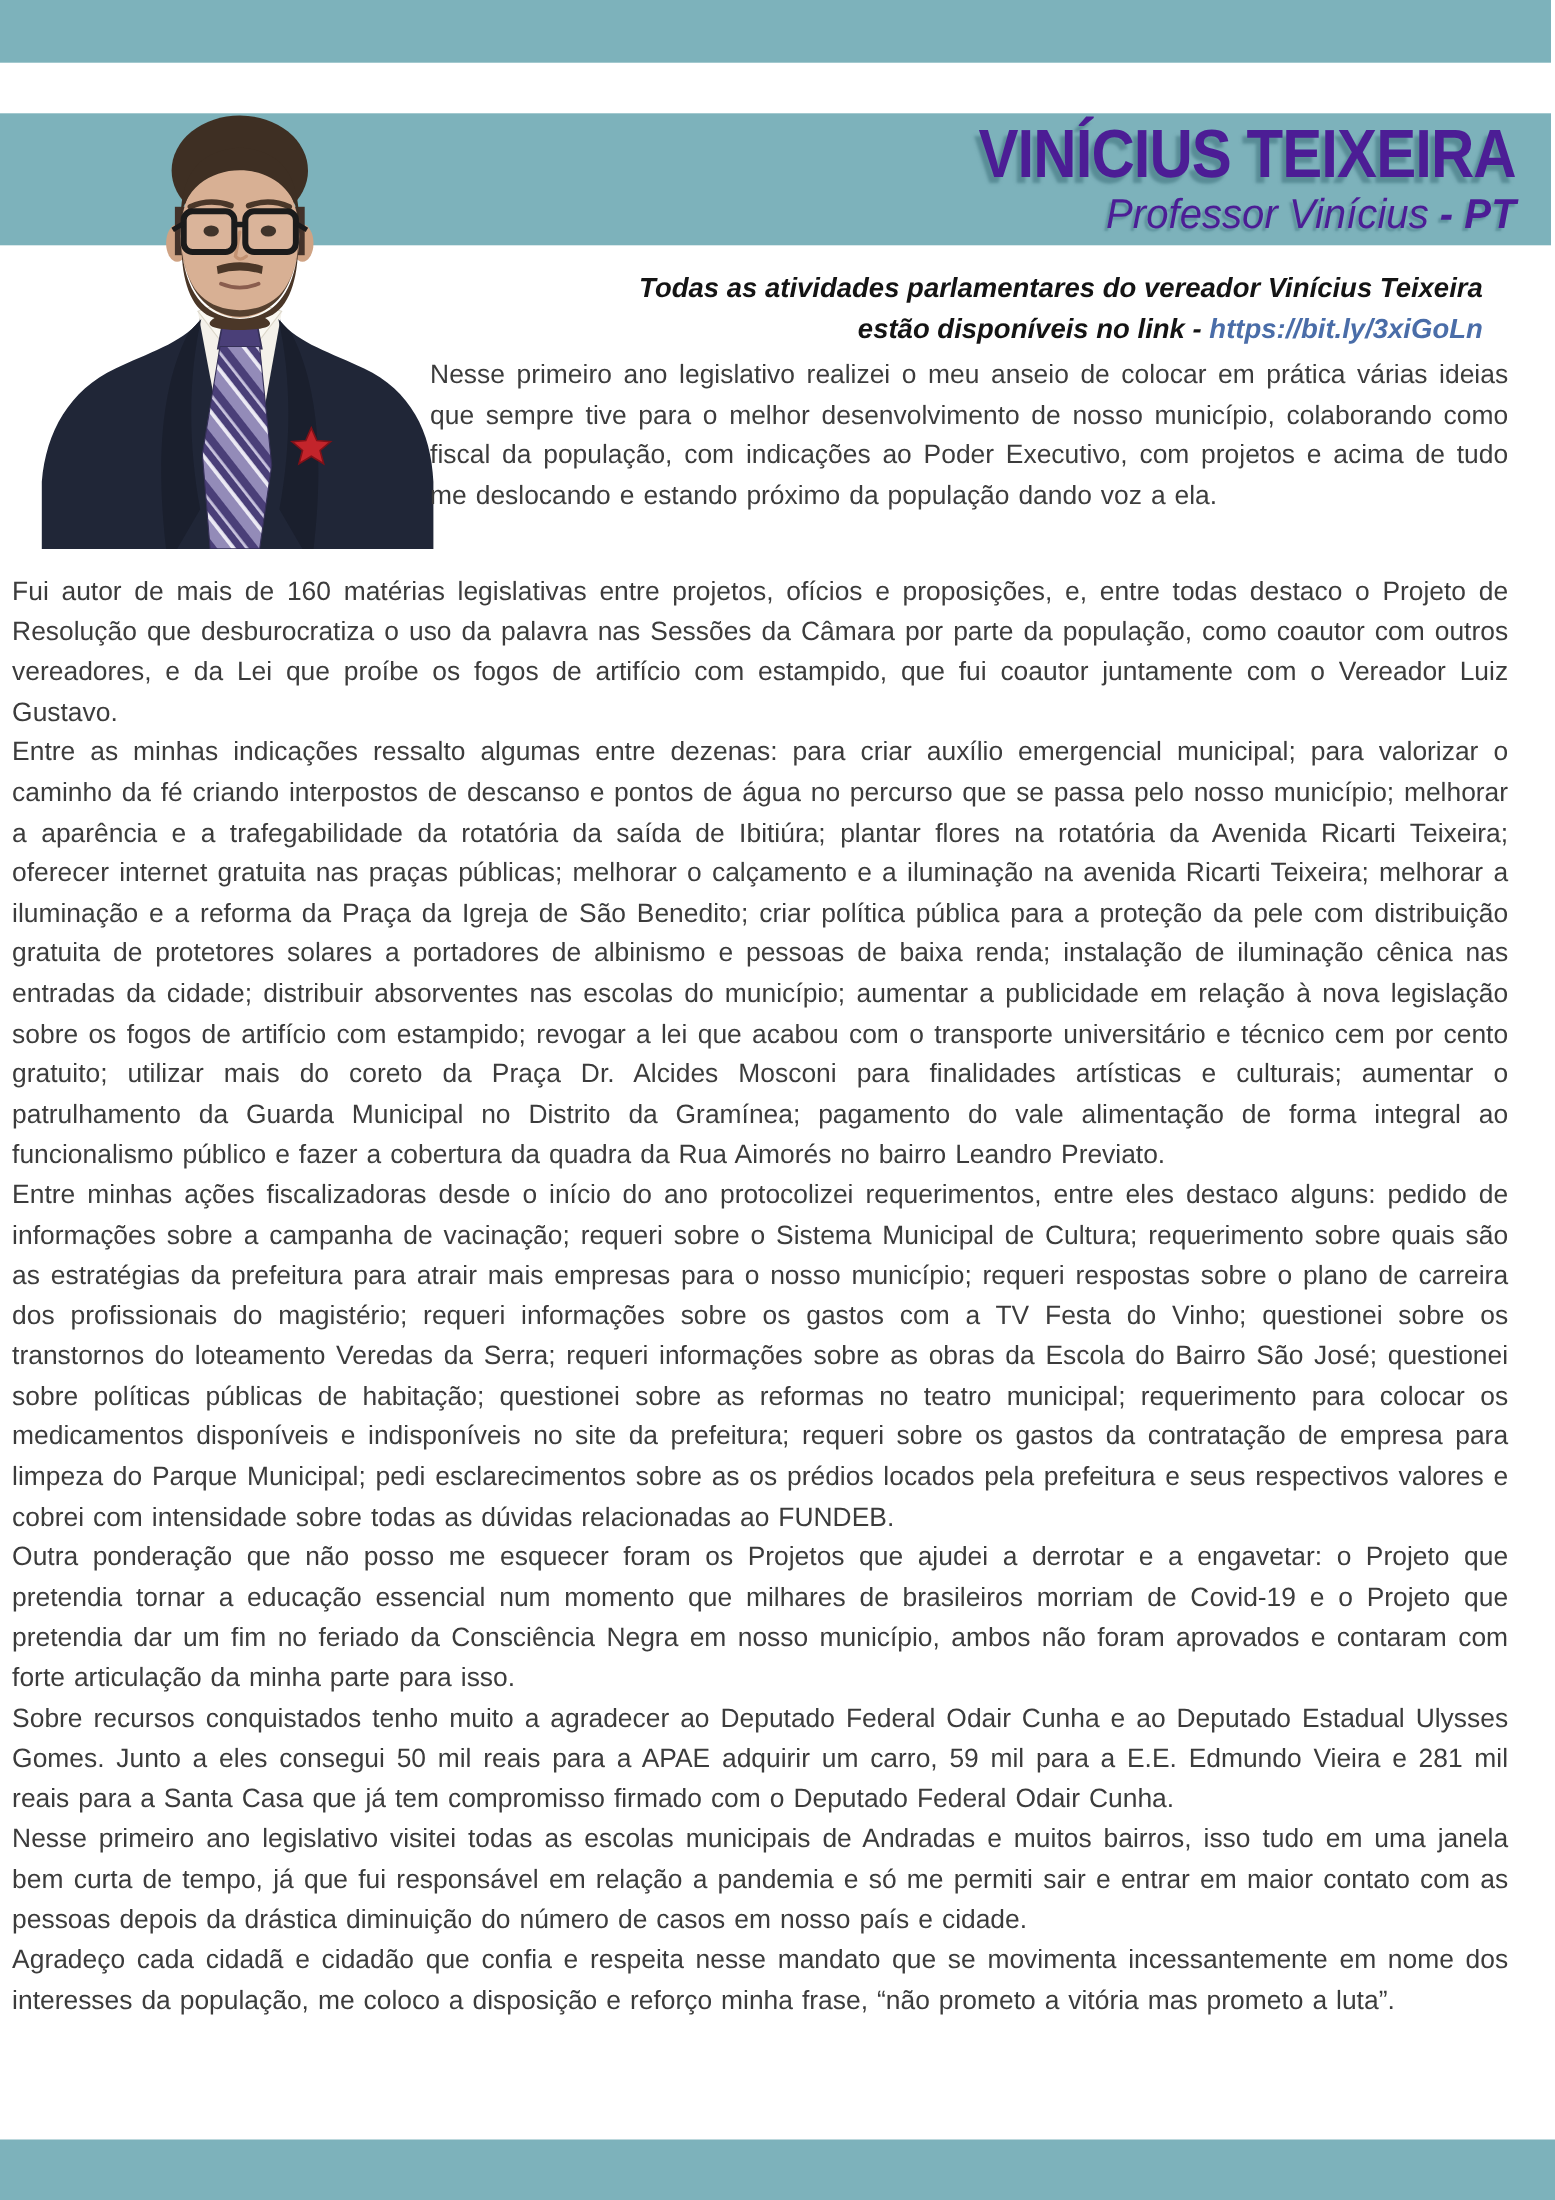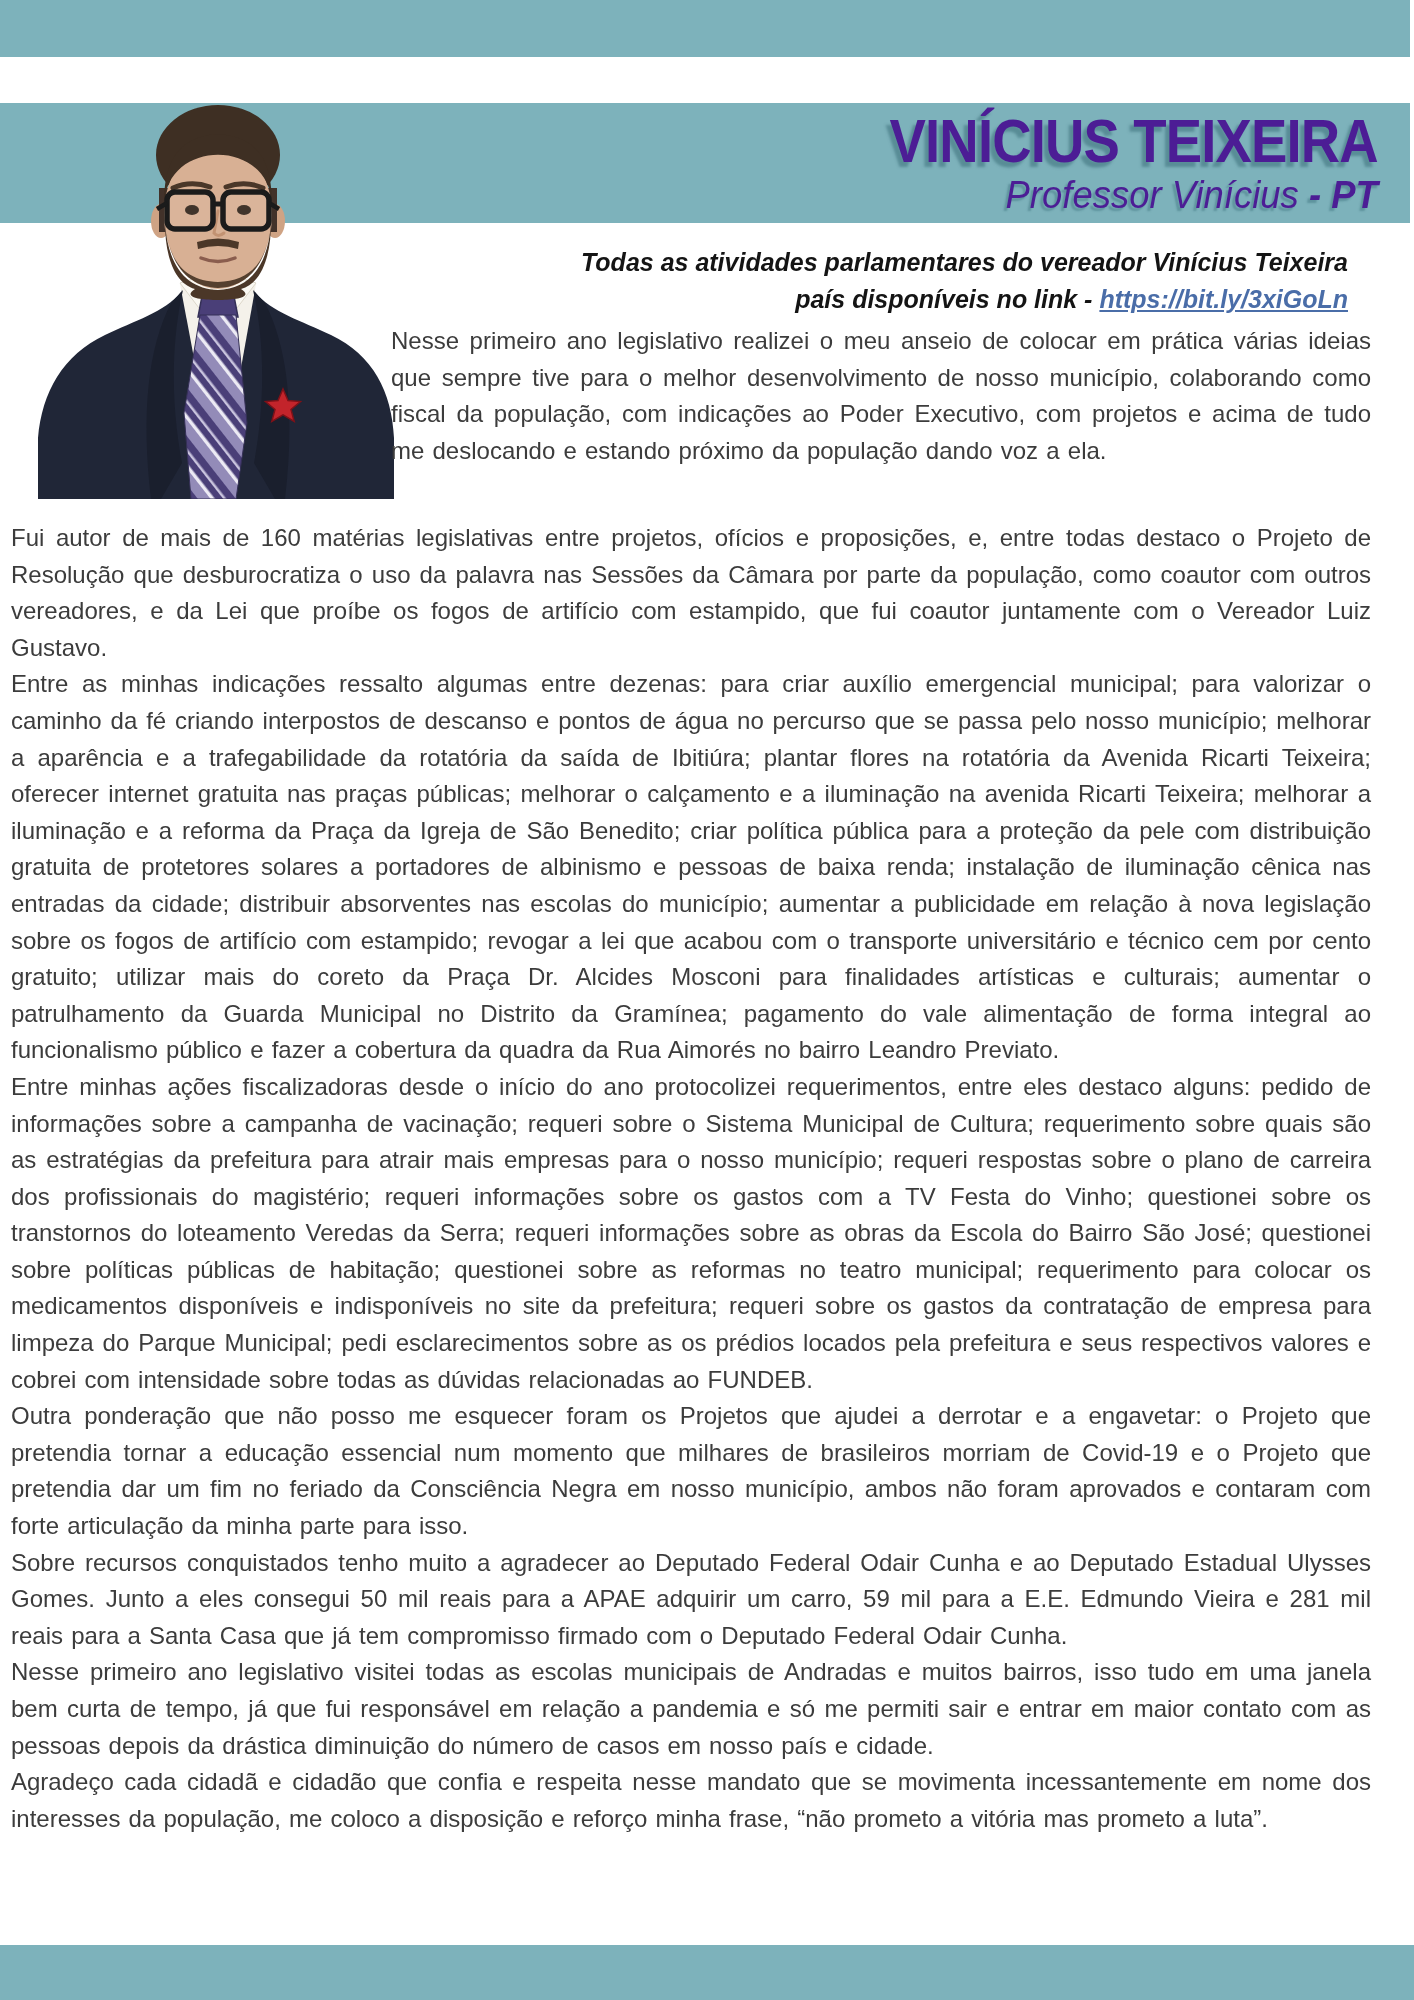--- a/index.html
+++ b/index.html
@@ -68,21 +68,20 @@
     margin:0 23px 0 0;
     text-align:right;
     font-weight:bold;font-style:italic;
     font-size:25px;line-height:37px;
     color:#141414;
     word-spacing:0;
   }
   .note .line{display:block;}
   .note a.link{
     color:var(--link);
-    text-decoration:underline;
     cursor:pointer;
     text-align:center;
   }
   .lead{
     margin:5px 0 0 0;
     text-align:justify;
   }
   .body-para{
     margin:0;
     text-align:justify;
@@ -186,21 +185,21 @@
         <path d="M236 110 L246 116" stroke="#1B1B1B" stroke-width="4.5"></path>
       </g>
     </svg>
   </div>
 
   <div class="content">
 
     <div class="beside">
       <p class="note">
         <span class="line">Todas as atividades parlamentares do vereador Vinícius Teixeira</span>
-        <span class="line"><span>país disponíveis no link - </span><a class="link">https://bit.ly/3xiGoLn</a></span>
+        <span class="line"><span>estão disponíveis no link - </span><a class="link">https://bit.ly/3xiGoLn</a></span>
       </p>
       <p class="lead">Nesse primeiro ano legislativo realizei o meu anseio de colocar em prática várias ideias que sempre tive para o melhor desenvolvimento de nosso município, colaborando como fiscal da população, com indicações ao Poder Executivo, com projetos e acima de tudo me deslocando e estando próximo da população dando voz a ela.</p>
     </div>
 
     <p class="body-para">Fui autor de mais de 160 matérias legislativas entre projetos, ofícios e proposições, e, entre todas destaco o Projeto de Resolução que desburocratiza o uso da palavra nas Sessões da Câmara por parte da população, como coautor com outros vereadores, e da Lei que proíbe os fogos de artifício com estampido, que fui coautor juntamente com o Vereador Luiz Gustavo.</p>
     <p class="body-para">Entre as minhas indicações ressalto algumas entre dezenas: para criar auxílio emergencial municipal; para valorizar o caminho da fé criando interpostos de descanso e pontos de água no percurso que se passa pelo nosso município; melhorar a aparência e a trafegabilidade da rotatória da saída de Ibitiúra; plantar flores na rotatória da Avenida Ricarti Teixeira; oferecer internet gratuita nas praças públicas; melhorar o calçamento e a iluminação na avenida Ricarti Teixeira;  melhorar a iluminação e a reforma da Praça da Igreja de São Benedito; criar política pública para a proteção da pele com distribuição gratuita de protetores solares a portadores de albinismo e pessoas de baixa renda; instalação de iluminação cênica nas entradas da cidade; distribuir absorventes nas escolas do município; aumentar a publicidade em relação à nova legislação sobre os fogos de artifício com estampido; revogar a lei que acabou com o transporte universitário e técnico cem por cento gratuito; utilizar mais do coreto da Praça Dr. Alcides Mosconi para finalidades artísticas e culturais; aumentar o patrulhamento da Guarda Municipal no Distrito da Gramínea; pagamento do vale alimentação de forma integral ao funcionalismo público e fazer a cobertura da quadra da Rua Aimorés no bairro Leandro Previato.</p>
     <p class="body-para">Entre minhas ações fiscalizadoras desde o início do ano protocolizei requerimentos, entre eles destaco alguns: pedido de informações sobre a campanha de vacinação; requeri sobre o Sistema Municipal de Cultura; requerimento sobre quais são as estratégias da prefeitura para atrair mais empresas para o nosso município; requeri respostas sobre o plano de carreira dos profissionais do magistério; requeri informações sobre os gastos com a TV Festa do Vinho; questionei sobre os transtornos do loteamento Veredas da Serra; requeri informações sobre as obras da Escola do Bairro São José; questionei sobre políticas públicas de habitação; questionei sobre as reformas no teatro municipal; requerimento para colocar os medicamentos disponíveis e indisponíveis no site da prefeitura; requeri sobre os gastos da contratação de empresa para limpeza do Parque Municipal; pedi esclarecimentos sobre as os prédios locados pela prefeitura e seus respectivos valores e cobrei com intensidade sobre todas as dúvidas relacionadas ao FUNDEB.</p>
     <p class="body-para">Outra ponderação que não posso me esquecer foram os Projetos que ajudei a derrotar e a engavetar: o Projeto que pretendia tornar a educação essencial num momento que milhares de brasileiros morriam de Covid-19 e o Projeto que pretendia dar um fim no feriado da Consciência Negra em nosso município, ambos não foram aprovados e contaram com forte articulação da minha parte para isso.</p>
     <p class="body-para">Sobre recursos conquistados tenho muito a agradecer ao Deputado Federal Odair Cunha e ao Deputado Estadual Ulysses Gomes. Junto a eles consegui 50 mil reais para a APAE adquirir um carro, 59 mil para a E.E. Edmundo Vieira e 281 mil reais para a Santa Casa que já tem compromisso firmado com o Deputado Federal Odair Cunha.</p>
     <p class="body-para">Nesse primeiro ano legislativo visitei todas as escolas municipais de Andradas e muitos bairros, isso tudo em uma janela bem curta de tempo, já que fui responsável em relação a pandemia e só me permiti sair e entrar em maior contato com as pessoas depois da drástica diminuição do número de casos em nosso país e cidade.</p>

